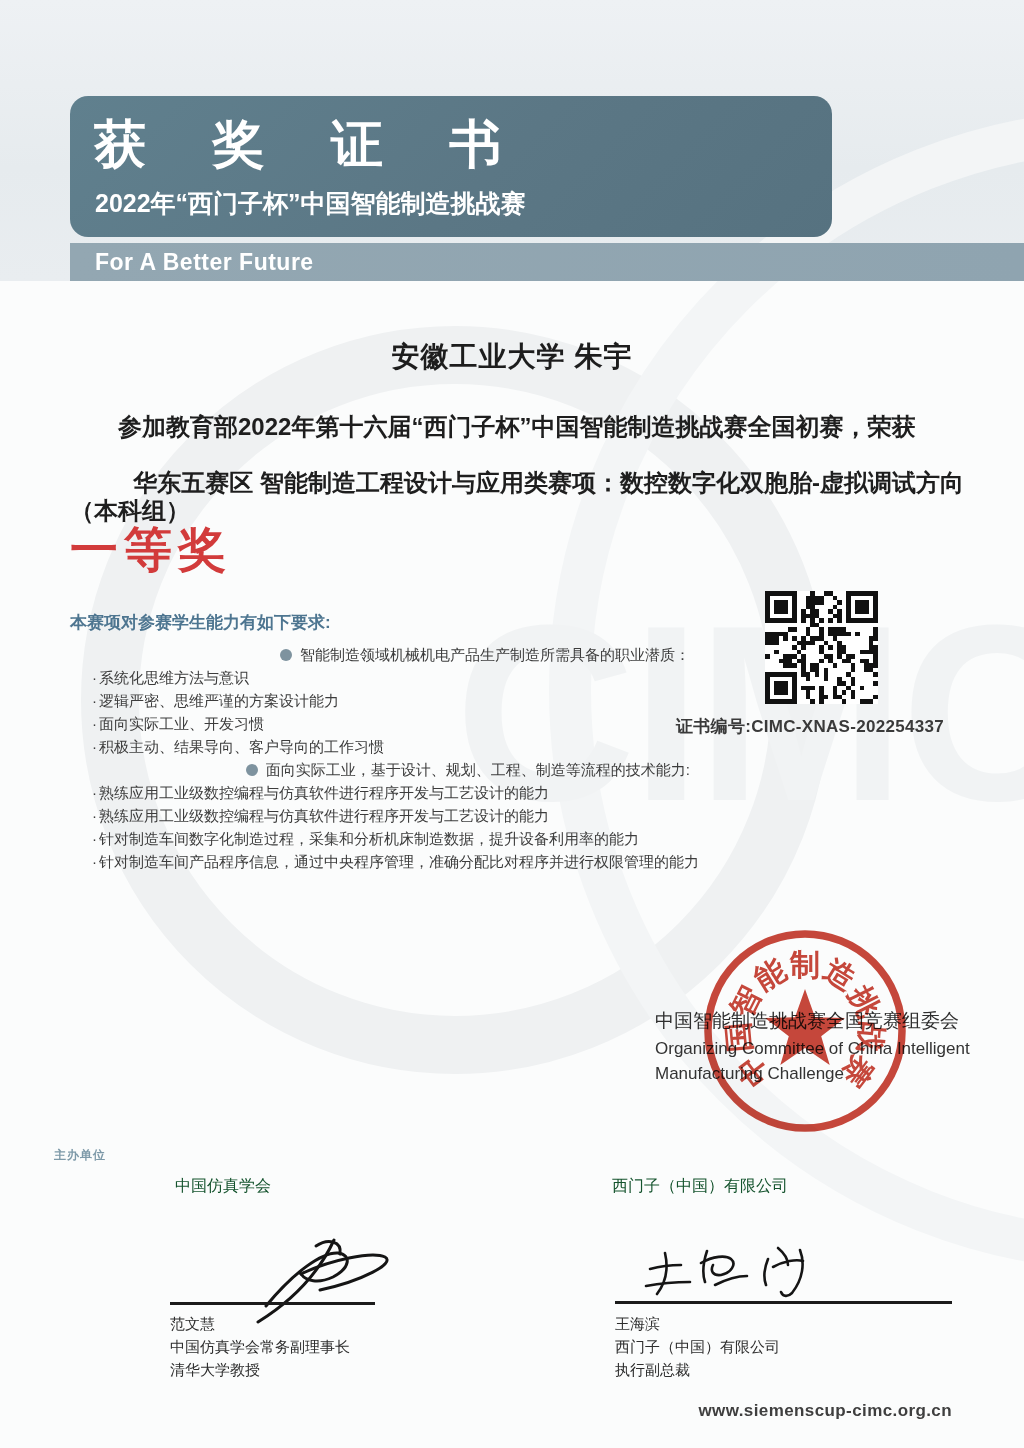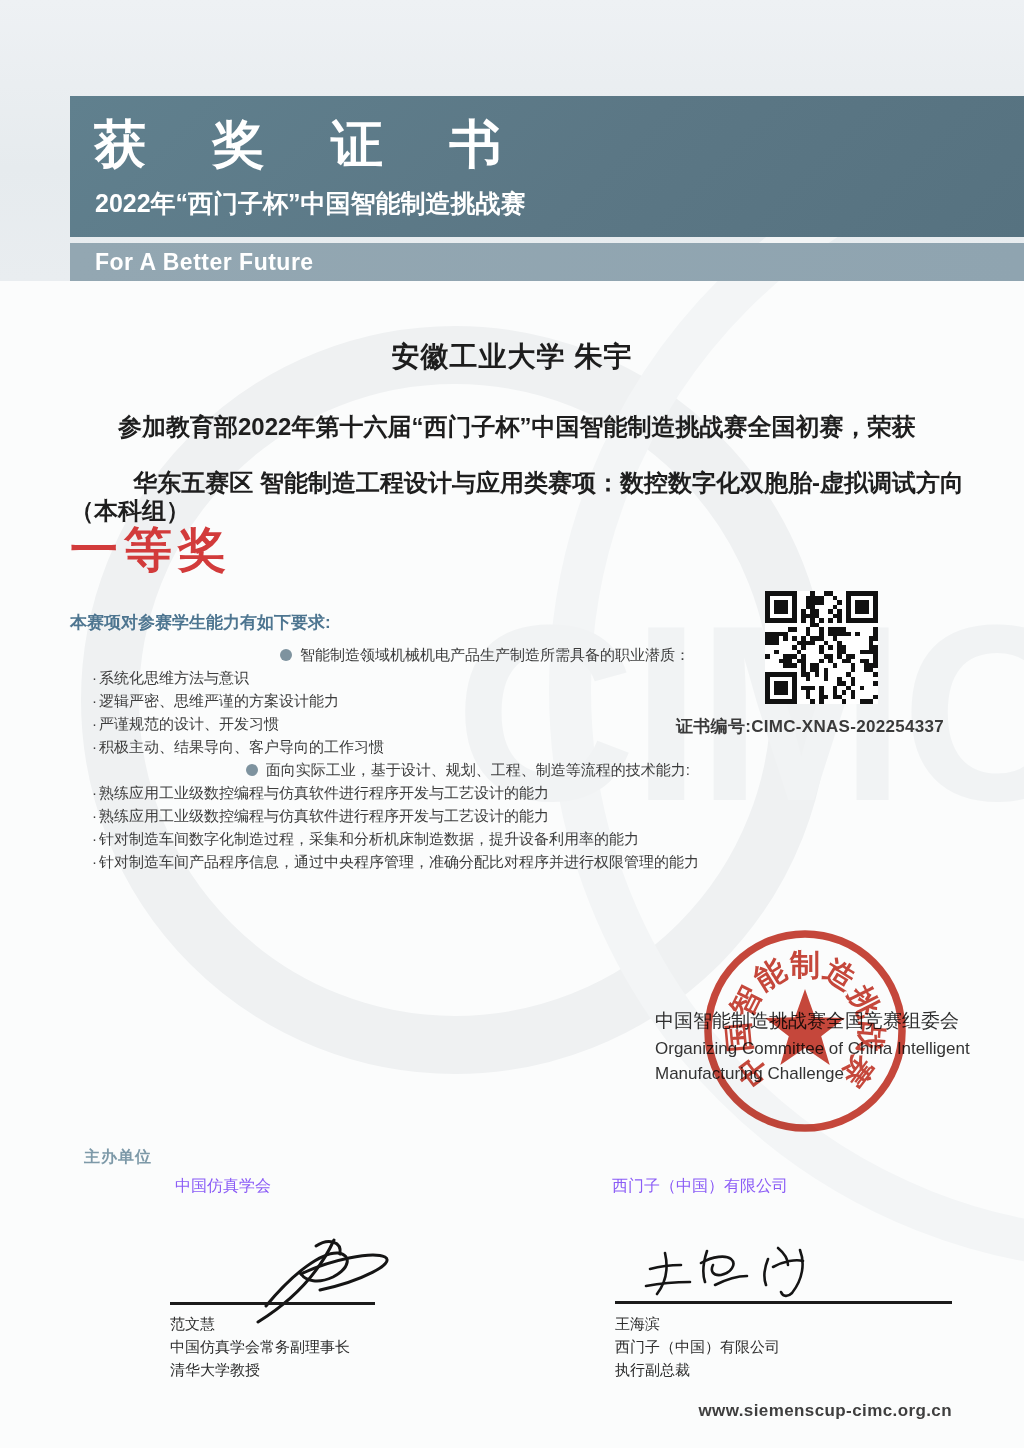--- a/index.html
+++ b/index.html
@@ -7,23 +7,24 @@
   .page {
     position:relative; width:1024px; height:1448px; margin:0 auto;
     background:#fbfcfc; overflow:hidden;
   }
   .top-strip {
     position:absolute; left:0; top:0; width:1024px; height:281px;
     background:linear-gradient(180deg,#eef1f4 0%,#e6ebee 60%,#e9edf0 100%);
   }
   .watermark-svg { position:absolute; left:0; top:0; z-index:0; }
   .header-band {
-    position:absolute; left:70px; top:96px; width:954px; height:141px;
+    position:absolute; left:70px; top:96px; width:762px; height:141px;
     background:linear-gradient(135deg,#60808e 0%,#5b7785 55%,#567280 100%);
     z-index:2;
+    border-radius:18px;
   }
   .header-title {
     position:absolute; left:24px; top:14px;
     font-size:52px; font-weight:bold; color:#ffffff; letter-spacing:26px; white-space:nowrap;
   }
   .header-subtitle {
     position:absolute; left:25px; top:91px;
     font-size:25px; font-weight:bold; color:#ffffff; white-space:nowrap;
   }
   .motto-band {
@@ -64,24 +65,24 @@
   .qr-box { position:absolute; left:765px; top:591px; width:113px; height:113px; }
   .cert-number {
     position:absolute; left:620px; top:715px; width:380px; text-align:center;
     font-size:17px; color:#3a3a3a; letter-spacing:0.3px;font-weight:bold;
   }
   .committee { position:absolute; left:655px; top:1006px; }
   .committee-cn { font-size:19px; color:#2e2e2e; line-height:30px; white-space:nowrap; }
   .committee-en { font-size:17px; color:#333333; line-height:25px; white-space:nowrap; }
   .seal-svg { position:absolute; left:0; top:0; z-index:4; mix-blend-mode:multiply; opacity:0.93; }
   .organizer-heading {
-    position:absolute; left:84px; top:1147px;
-    font-size:16px; font-weight:bold; color:#7d99a8; letter-spacing:1px;
-  }
-  .org-name { position:absolute; top:1176px; font-size:16px; color:#8b5cf6; white-space:nowrap; }
+    position:absolute; left:54px; top:1147px;
+    font-size:12px; font-weight:bold; color:#7d99a8; letter-spacing:1px;
+  }
+  .org-name { position:absolute; top:1176px; font-size:16px; color:#14532d; white-space:nowrap; }
   .org-left { left:175px; }
   .org-right { left:612px; }
   .sig-line { position:absolute; height:3px; background:#1b1b1b; }
   .sig-line-left { left:170px; top:1302px; width:205px; }
   .sig-line-right { left:615px; top:1301px; width:337px; }
   .signer-block { position:absolute; top:1312px; font-size:15px; color:#2d2d2d; line-height:23px; }
   .signer-left { left:170px; }
   .signer-right { left:615px; }
   .website {
     position:absolute; right:72px; top:1401px;
@@ -118,21 +119,21 @@
     <div class="body-line body-line3">（本科组）</div>
 
     <div class="award-text">一等奖</div>
 
     <div class="req-heading">本赛项对参赛学生能力有如下要求:</div>
 
     <div class="req-list">
       <div class="req-row req-group-title"><span class="dot"></span><span>智能制造领域机械机电产品生产制造所需具备的职业潜质：</span></div>
       <div class="req-row req-item">系统化思维方法与意识</div>
       <div class="req-row req-item">逻辑严密、思维严谨的方案设计能力</div>
-      <div class="req-row req-item">严谨规范的设计、开发习惯</div>
+      <div class="req-row req-item">面向实际工业、开发习惯</div>
       <div class="req-row req-item">积极主动、结果导向、客户导向的工作习惯</div>
       <div class="req-row req-group-title"><span class="dot"></span><span>面向实际工业，基于设计、规划、工程、制造等流程的技术能力:</span></div>
       <div class="req-row req-item">熟练应用工业级数控编程与仿真软件进行程序开发与工艺设计的能力</div>
       <div class="req-row req-item">熟练应用工业级数控编程与仿真软件进行程序开发与工艺设计的能力</div>
       <div class="req-row req-item">针对制造车间数字化制造过程，采集和分析机床制造数据，提升设备利用率的能力</div>
       <div class="req-row req-item">针对制造车间产品程序信息，通过中央程序管理，准确分配比对程序并进行权限管理的能力</div>
     </div>
 
     <div class="qr-box">
       <svg id="qr-svg" width="113" height="113" viewBox="0 0 25 25" shape-rendering="crispEdges">

